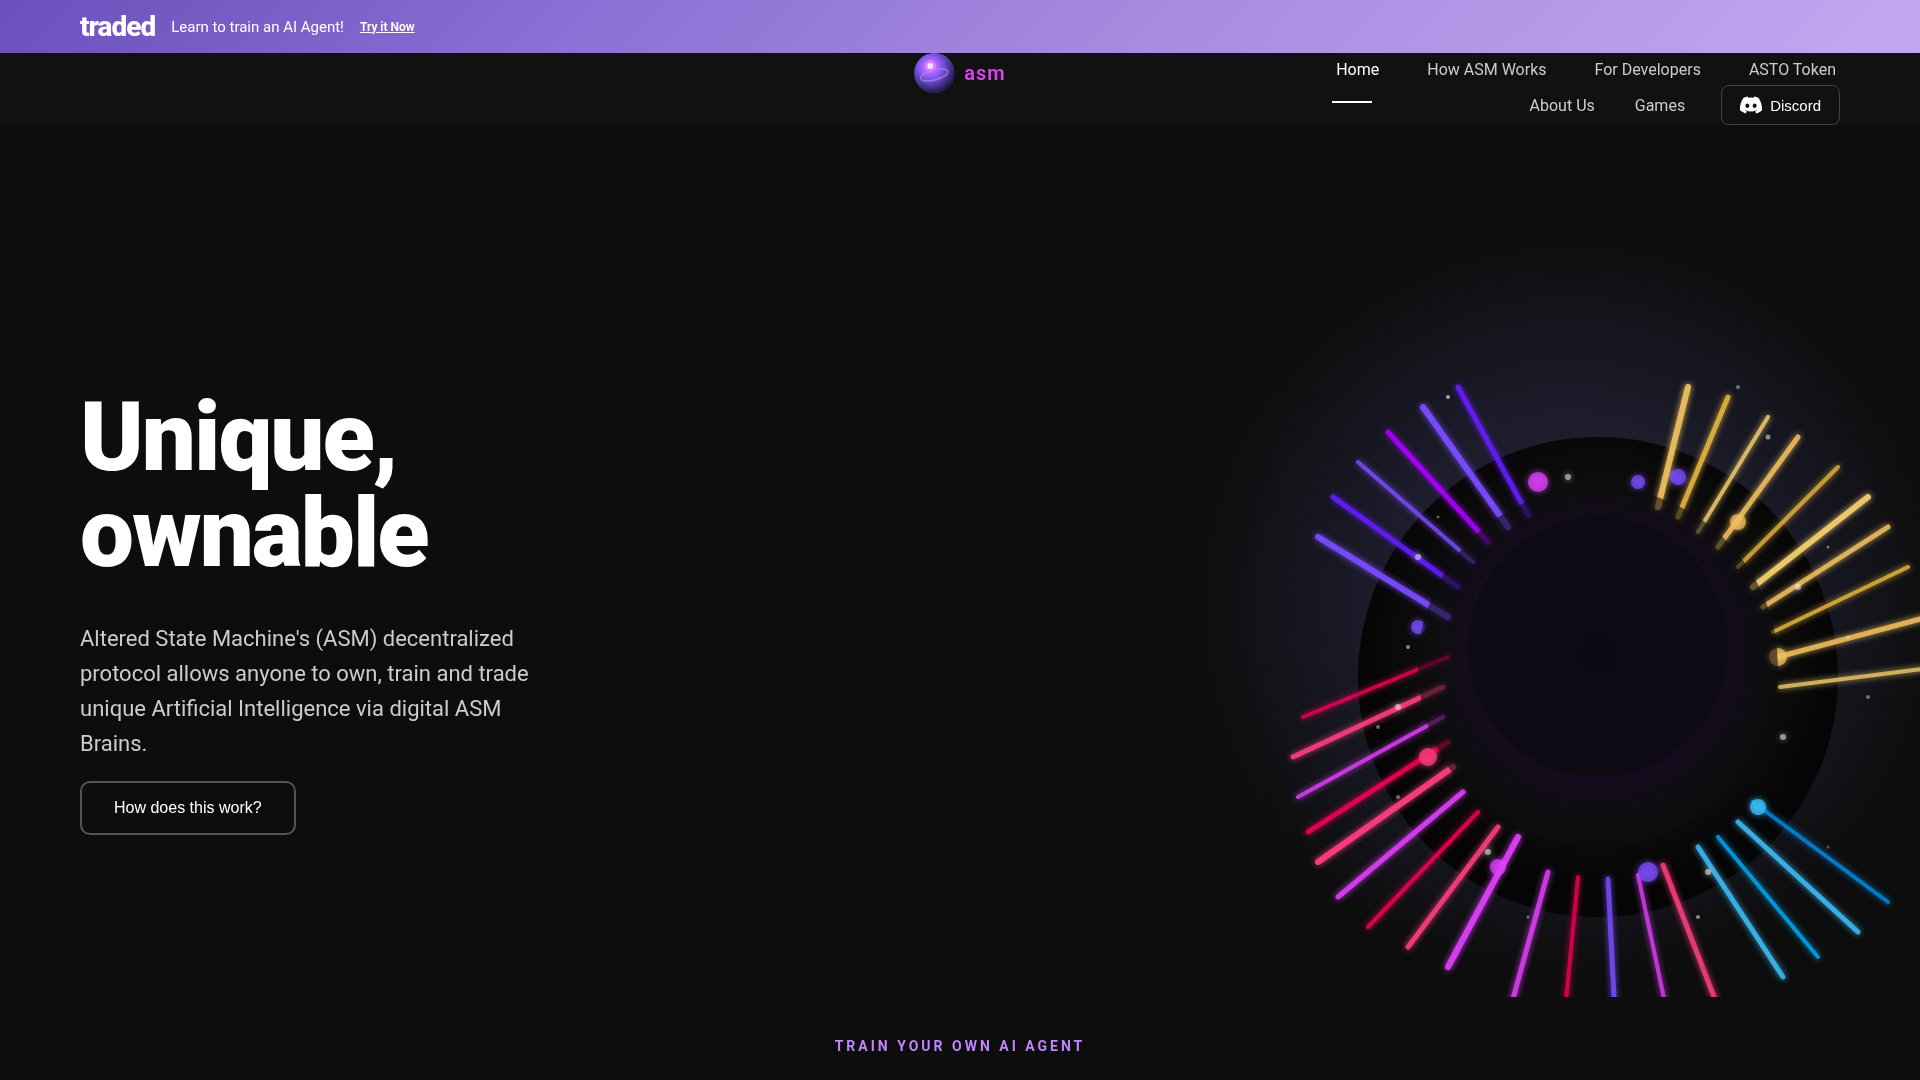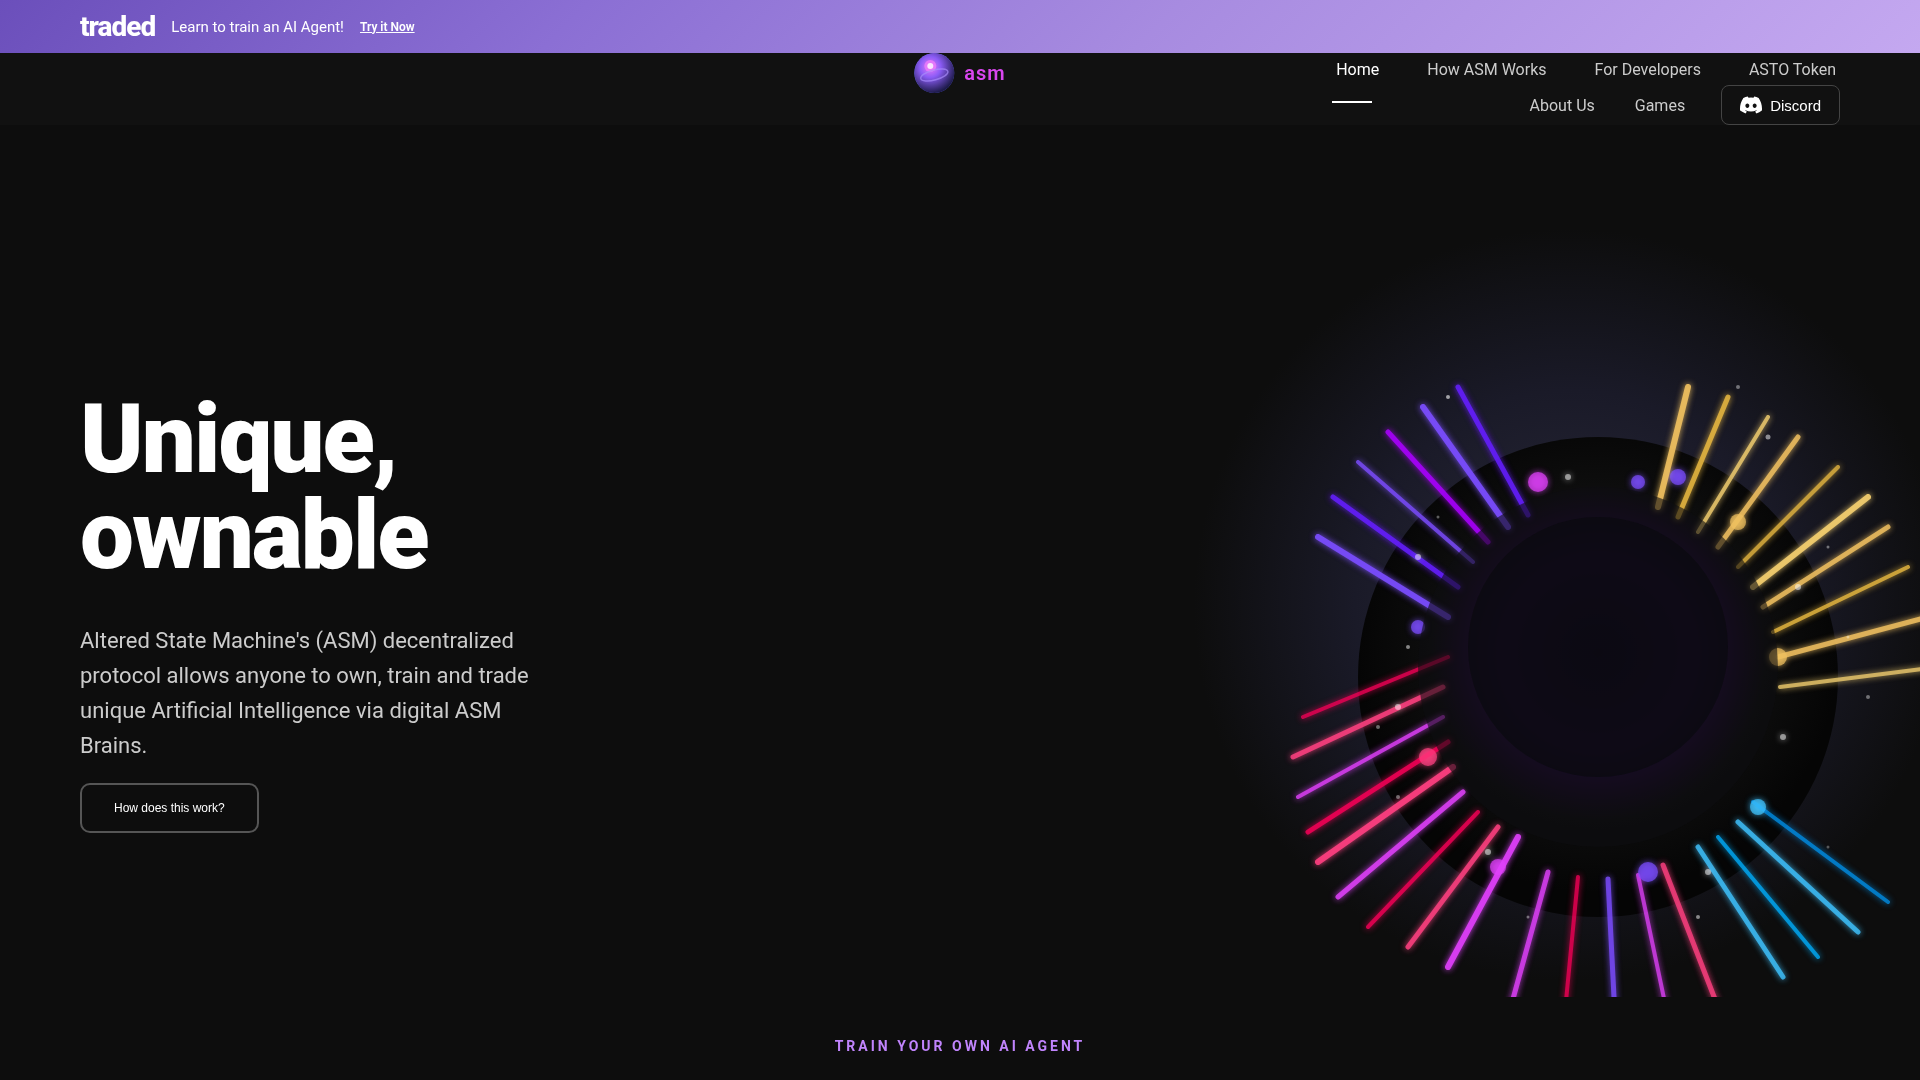--- a/index.html
+++ b/index.html
@@ -180,21 +180,21 @@
 
     .hero-description + .hero-description {
       margin-bottom: 48px;
     }
 
     .how-btn {
       border: 2px solid #555;
       border-radius: 10px;
       background: transparent;
       color: #fff;
-      font-size: 12px;
+      font-size: 16px;
       padding: 16px 32px;
       cursor: pointer;
       display: inline-block;
     }
 
     
     .hero-visual {
       position: absolute;
       right: -60px;
       top: 50%;

